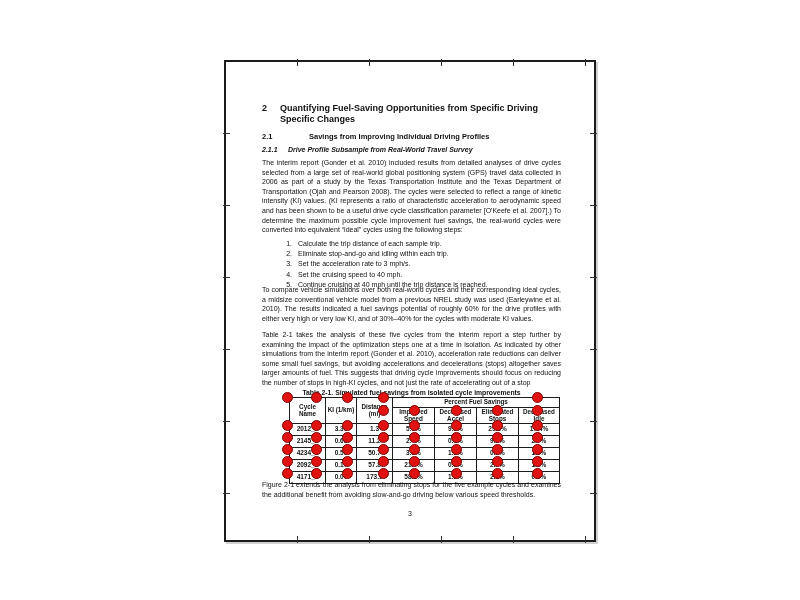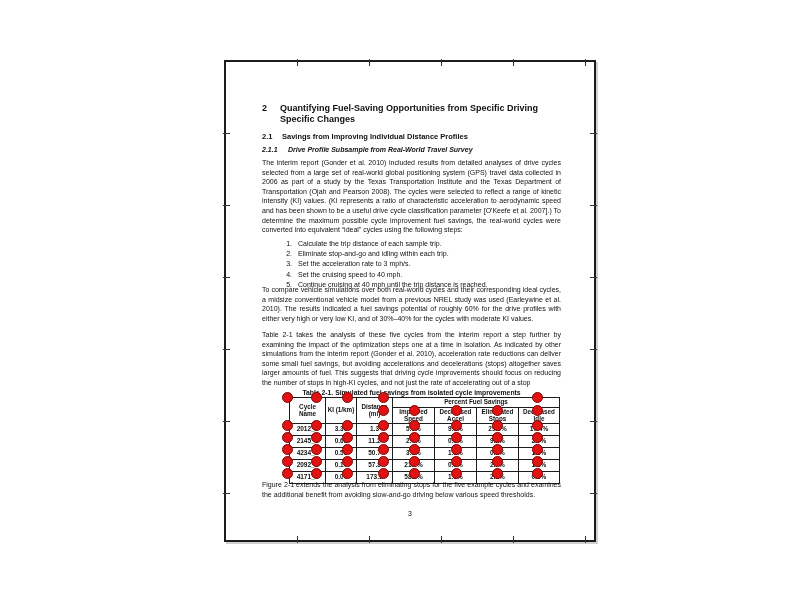--- a/index.html
+++ b/index.html
@@ -8,21 +8,21 @@
   .page{position:absolute;left:224px;top:60px;width:368px;height:478px;background:#fff;
         border:2px solid #1c1c1c;box-shadow:2px 2px 0 rgba(0,0,0,0.18);}
   .tick{position:absolute;background:#333;}
   .tick.h{width:7px;height:1px;}
   .tick.v{width:1px;height:7px;}
 
   .heading{position:absolute;left:36px;top:41px;width:290px;font-size:9px;font-weight:bold;
            line-height:11px;display:flex;}
   .heading .num{width:18px;flex:none;}
   .sec{position:absolute;left:36px;top:70px;font-size:7.5px;font-weight:bold;display:flex;}
-  .sec .num{width:20px;flex:none;}
+  .sec .num{width:47px;flex:none;}
   .subsec{position:absolute;left:36px;top:84px;font-size:7px;font-weight:bold;font-style:italic;display:flex;}
   .subsec .num{width:26px;flex:none;}
   .para{position:absolute;left:36px;width:299px;font-size:7px;line-height:9.6px;text-align:justify;}
   #p1{top:96px;}
   #steps{position:absolute;left:58px;top:177px;width:270px;font-size:7px;line-height:10.2px;
          margin:0;padding:0 0 0 10px;}
   #steps li{margin:0;padding-left:4px;}
   #p2{top:223px;}
   #p3{top:268px;}
   .tbl-title{position:absolute;left:36px;top:327px;width:299px;text-align:center;
@@ -42,21 +42,21 @@
 <div class="viewport">
   <div class="page">
 
     <div class="heading">
       <span class="num">2</span>
       <span>Quantifying Fuel-Saving Opportunities from Specific Driving Specific Changes</span>
     </div>
 
     <div class="sec">
       <span class="num">2.1</span>
-      <span>Savings from Improving Individual Distance Profiles</span>
+      <span>Savings from Improving Individual Driving Profiles</span>
     </div>
 
     <div class="subsec">
       <span class="num">2.1.1</span>
       <span>Drive Profile Subsample from Real-World Travel Survey</span>
     </div>
 
     <div class="para" id="p1">The interim report (Gonder et al. 2010) included results from detailed analyses of drive cycles selected from a large set of real-world global positioning system (GPS) travel data collected in 2006 as part of a study by the Texas Transportation Institute and the Texas Department of Transportation (Ojah and Pearson 2008). The cycles were selected to reflect a range of kinetic intensity (KI) values. (KI represents a ratio of characteristic acceleration to aerodynamic speed and has been shown to be a useful drive cycle classification parameter [O'Keefe et al. 2007].) To determine the maximum possible cycle improvement fuel savings, the real-world cycles were converted into equivalent “ideal” cycles using the following steps:</div>
 
     <ol id="steps">

